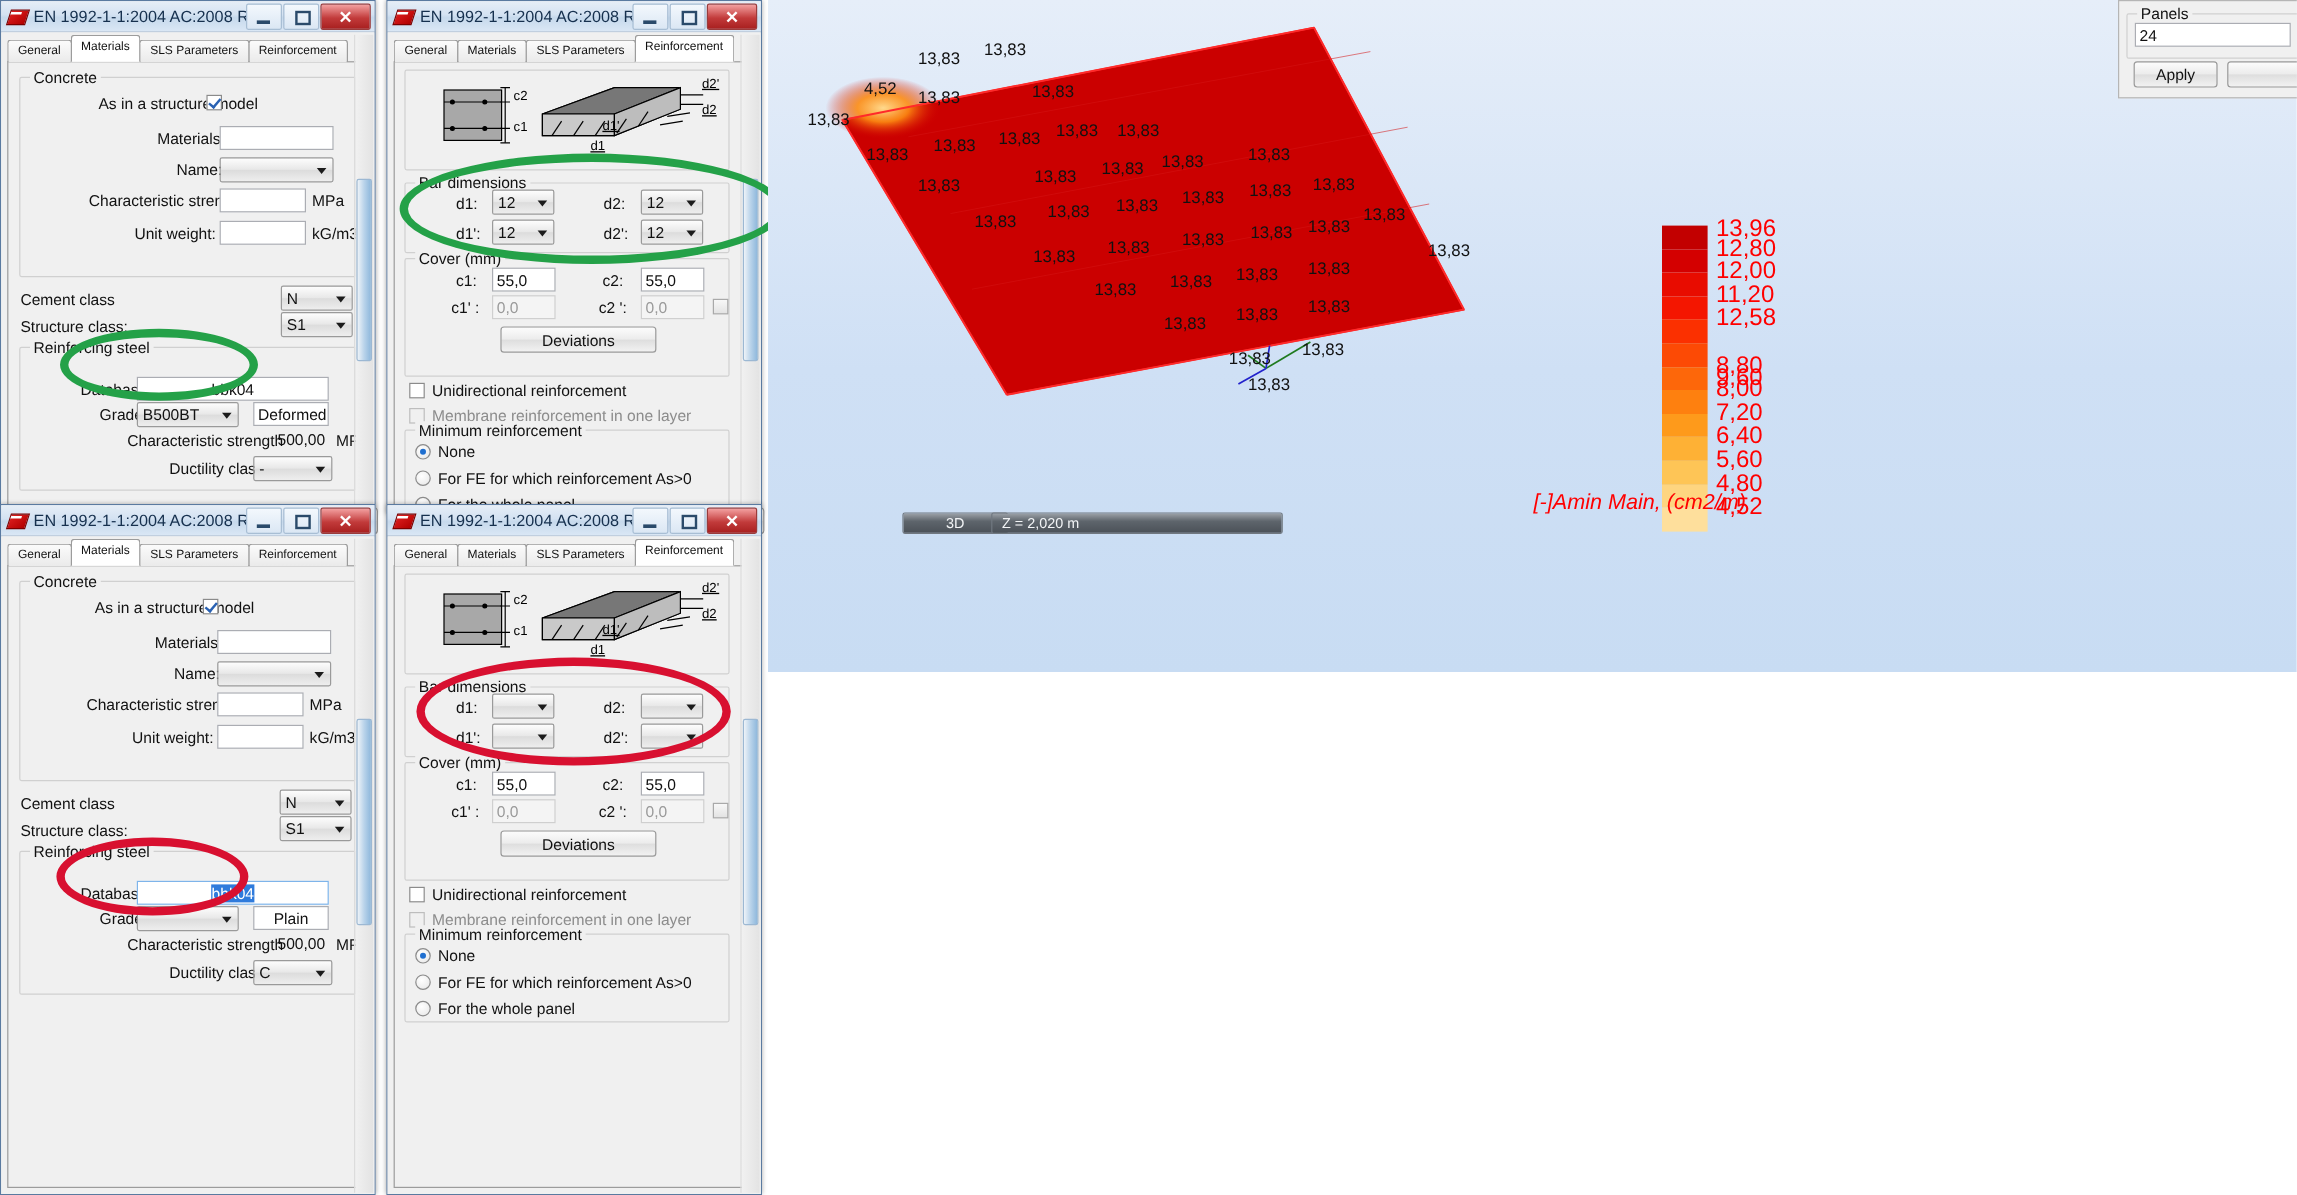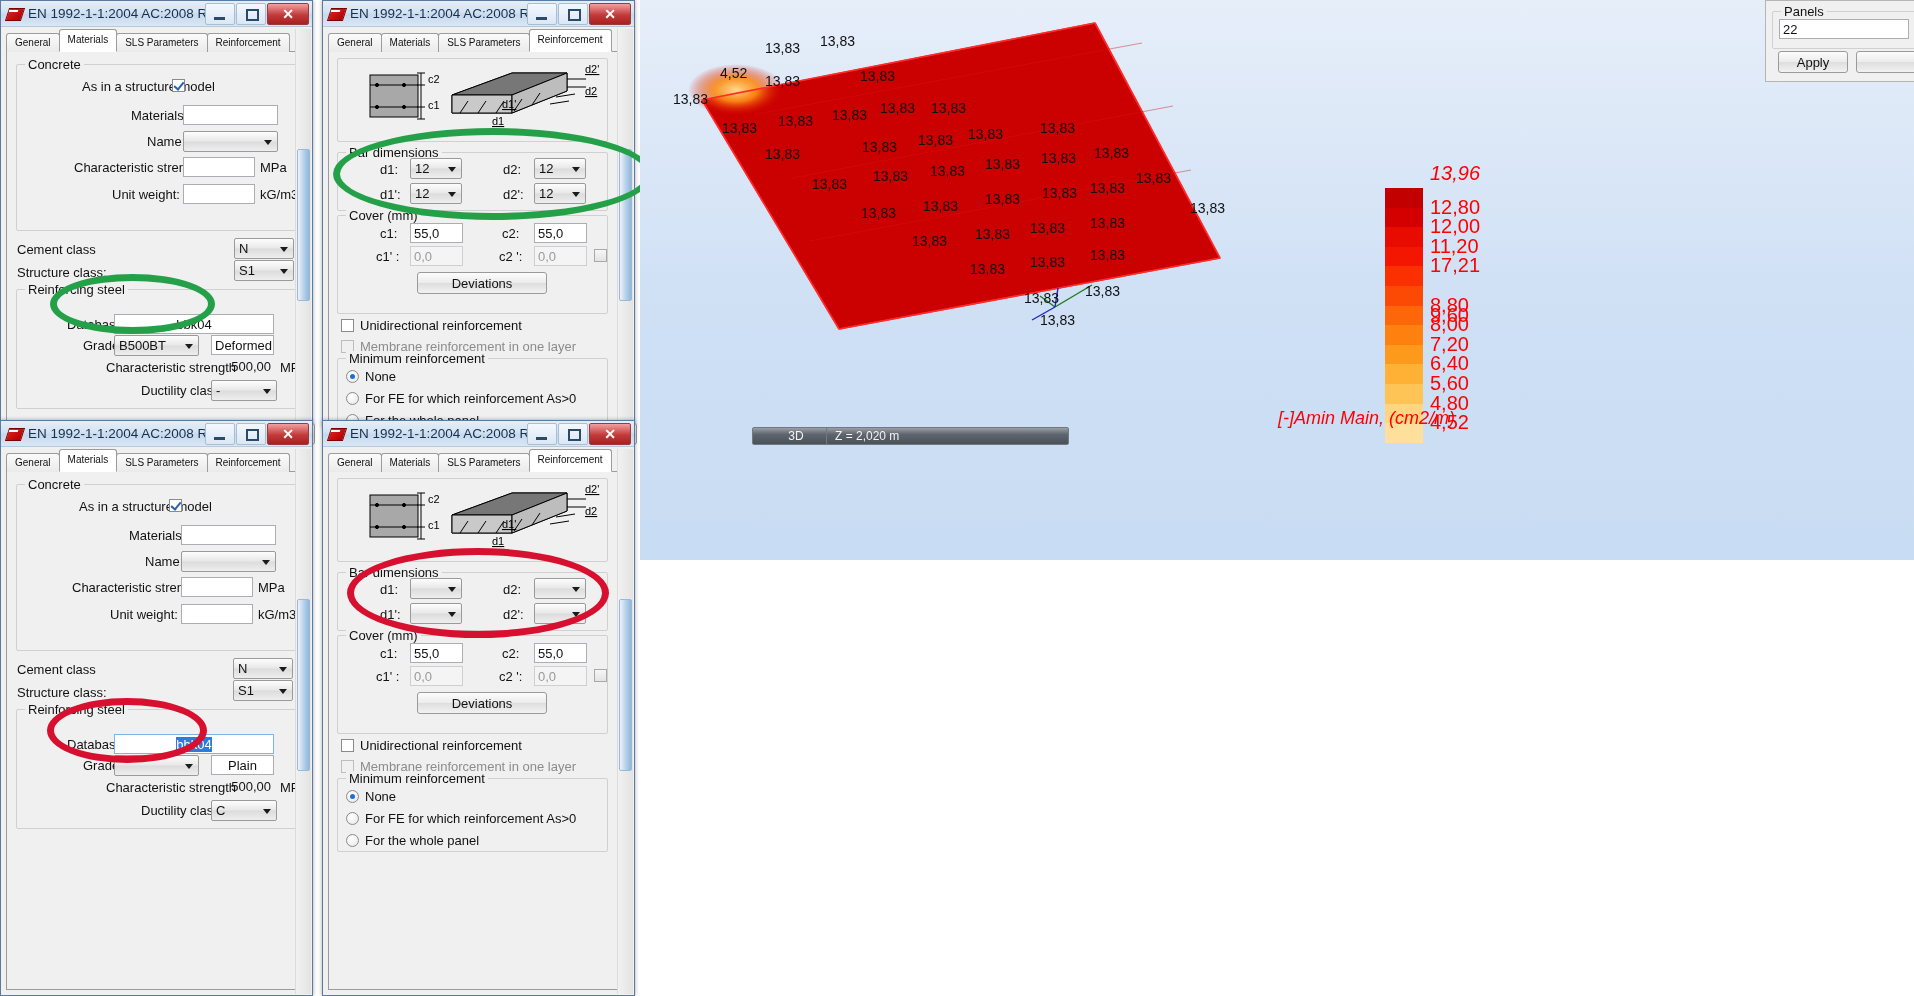--- a/index.html
+++ b/index.html
@@ -553,42 +553,42 @@
       <div class="legend-sw" style="left: 745px; top: 246.8px; height: 19.6px; background: rgb(244, 22, 0);"></div>
       <div class="legend-sw" style="left: 745px; top: 266.4px; height: 19.6px; background: rgb(251, 48, 0);"></div>
       <div class="legend-sw" style="left: 745px; top: 286px; height: 19.6px; background: rgb(252, 74, 5);"></div>
       <div class="legend-sw" style="left: 745px; top: 305.6px; height: 19.6px; background: rgb(253, 103, 10);"></div>
       <div class="legend-sw" style="left: 745px; top: 325.2px; height: 19.6px; background: rgb(254, 128, 15);"></div>
       <div class="legend-sw" style="left: 745px; top: 344.8px; height: 19.6px; background: rgb(254, 154, 27);"></div>
       <div class="legend-sw" style="left: 745px; top: 364.4px; height: 19.6px; background: rgb(254, 177, 53);"></div>
       <div class="legend-sw" style="left: 745px; top: 384px; height: 19.6px; background: rgb(254, 197, 86);"></div>
       <div class="legend-sw" style="left: 745px; top: 403.6px; height: 19.6px; background: rgb(254, 213, 128);"></div>
       <div class="legend-sw" style="left: 745px; top: 423.2px; height: 19.6px; background: rgb(254, 223, 156);"></div>
-      <div class="legend-val" style="left: 790px; top: 162px; font-style: italic;">13,96</div>
+      <div class="legend-val" style="left: 790px; top: 180px;">13,96</div>
       <div class="legend-val" style="left: 790px; top: 195.6px;">12,80</div>
       <div class="legend-val" style="left: 790px; top: 215.2px;">12,00</div>
       <div class="legend-val" style="left: 790px; top: 234.8px;">11,20</div>
-      <div class="legend-val" style="left: 790px; top: 254.4px;">17,21</div>
+      <div class="legend-val" style="left: 790px; top: 254.4px;">12,58</div>
       <div class="legend-val" style="left: 790px; top: 274px; margin-top: 30px;">9,60</div>
       <div class="legend-val" style="left: 790px; top: 293.6px;">8,80</div>
       <div class="legend-val" style="left: 790px; top: 313.2px;">8,00</div>
       <div class="legend-val" style="left: 790px; top: 332.8px;">7,20</div>
       <div class="legend-val" style="left: 790px; top: 352.4px;">6,40</div>
       <div class="legend-val" style="left: 790px; top: 372px;">5,60</div>
       <div class="legend-val" style="left: 790px; top: 391.6px;">4,80</div>
       <div class="legend-val" style="left: 790px; top: 411.2px;">4,52</div>
     </div>
   <div id="legend-title" style="left:638px;top:408px;">[-]Amin Main, (cm2/m)</div>
 
   <div class="statusbar" style="left:112px;top:427px;width:88px;justify-content:center;">3D</div>
   <div class="statusbar" style="left:186px;top:427px;width:243px;">
     <span>Z = 2,020 m</span>
   </div>
 </div>
 
 <div class="panelbox" style="left:1765px;top:0px;width:149px;height:80px;">
   <div class="group" style="left:6px;top:10px;right:-40px;height:36px;">
     <span class="glabel">Panels</span>
-    <div class="tbox" style="left:6px;top:7px;width:130px;">22</div>
+    <div class="tbox" style="left:6px;top:7px;width:130px;">24</div>
   </div>
   <div class="btn" style="left:12px;top:50px;width:70px;">Apply</div>
   <div class="btn" style="left:90px;top:50px;width:70px;"></div>
 </div>
 
 </body></html>

